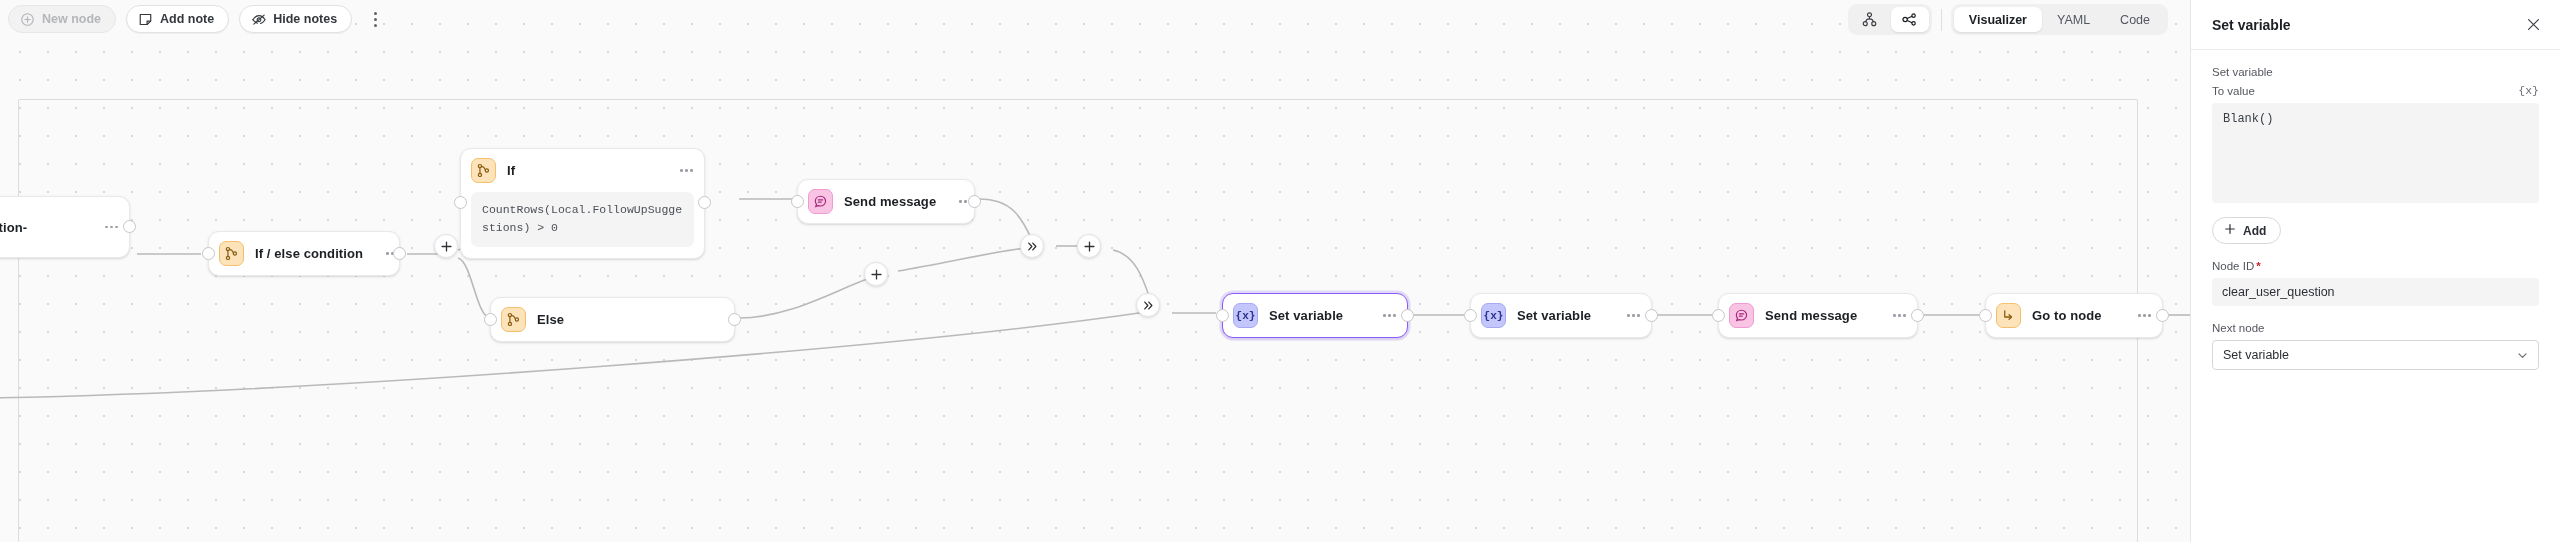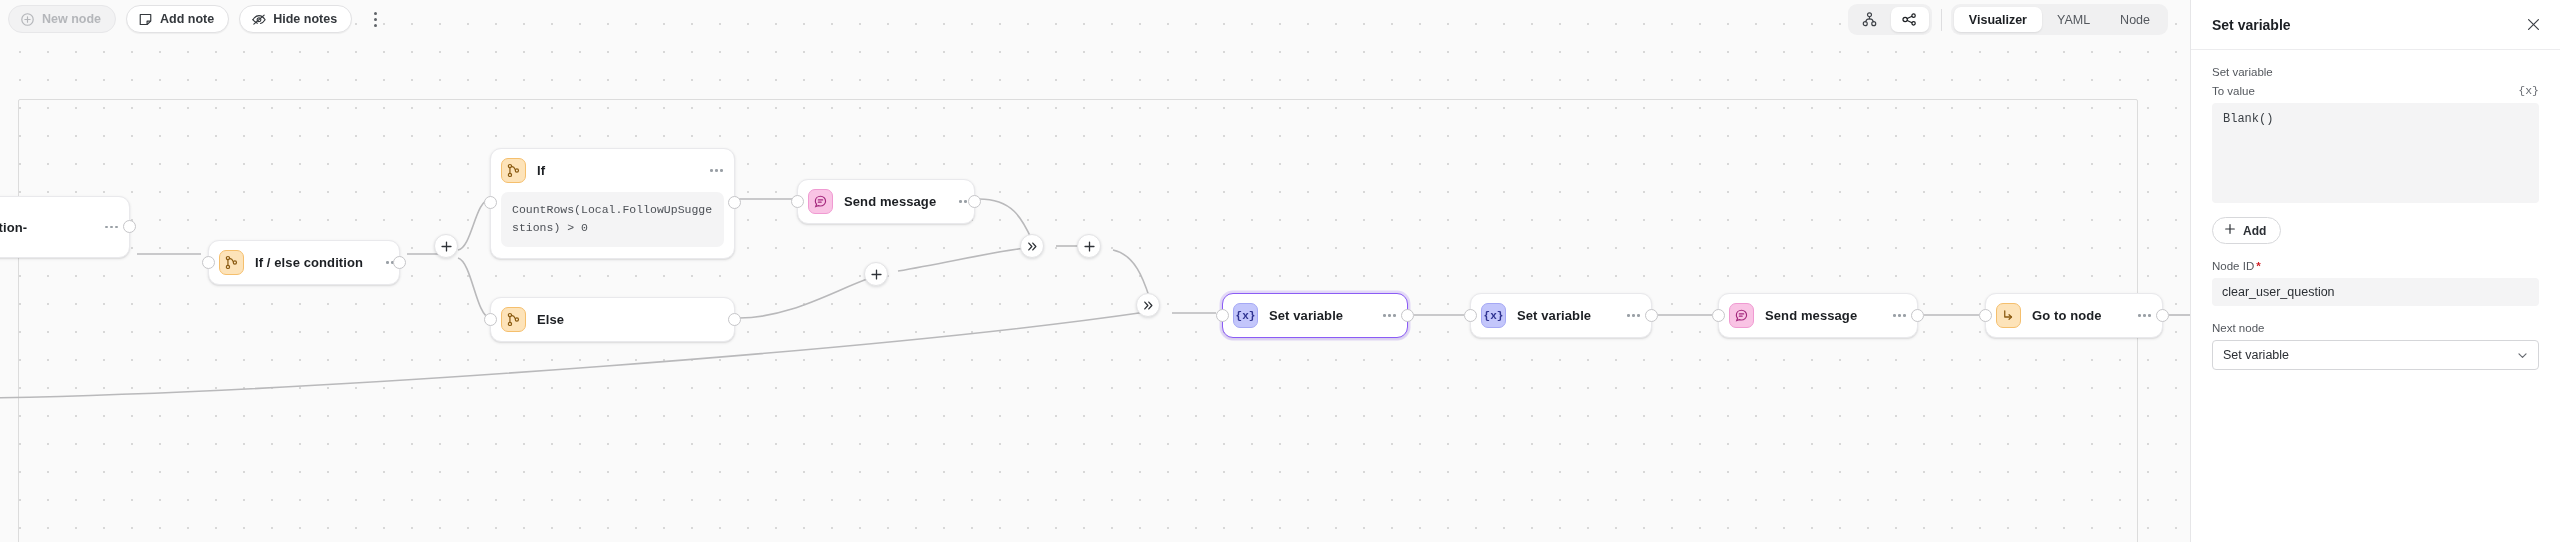--- a/index.html
+++ b/index.html
@@ -256,21 +256,21 @@
         <div class="node-title">Suggestion-</div>
         <div class="node-dots">
             <i></i>
             <i></i>
             <i></i>
           </div>
       </div>
       <div class="port r" style="top:23px;"></div>
     </div>
 
-    <div class="node" style="left:208px; top:240px; width:192px;">
+    <div class="node" style="left:208px; top:231px; width:192px;">
       <div class="node-head">
         <div class="node-icon ic-orange">
           <svg width="15" height="15" viewBox="0 0 16 16" fill="none" stroke="#8a5a11" stroke-width="1.3" stroke-linecap="round">
             <circle cx="4.2" cy="3.3" r="1.7"></circle>
               <circle cx="4.2" cy="12.7" r="1.7"></circle>
               <circle cx="11.6" cy="8" r="1.7"></circle>
             <path d="M4.2 5 v6"></path>
               <path d="M5.9 3.6 C9 4 9.6 6.4 10 7.3"></path>
           </svg>
         </div>
@@ -278,21 +278,21 @@
         <div class="node-dots">
             <i></i>
             <i></i>
             <i></i>
           </div>
       </div>
       <div class="port l"></div>
       <div class="port r"></div>
     </div>
 
-    <div class="node" style="left:490px; top:148px; width:245px;">
+    <div class="node" style="left:460px; top:148px; width:245px;">
       <div class="node-head">
         <div class="node-icon ic-orange">
           <svg width="15" height="15" viewBox="0 0 16 16" fill="none" stroke="#8a5a11" stroke-width="1.3" stroke-linecap="round">
             <circle cx="4.2" cy="3.3" r="1.7"></circle>
               <circle cx="4.2" cy="12.7" r="1.7"></circle>
               <circle cx="11.6" cy="8" r="1.7"></circle>
             <path d="M4.2 5 v6"></path>
               <path d="M5.9 3.6 C9 4 9.6 6.4 10 7.3"></path>
           </svg>
         </div>
@@ -513,21 +513,21 @@
       <div class="tb-sep"></div>
 
       <div class="view-switch">
         <div class="view-tab active">
           <span>Visualizer</span>
         </div>
         <div class="view-tab">
           <span>YAML</span>
         </div>
         <div class="view-tab">
-          <span>Node</span>
+          <span>Code</span>
         </div>
       </div>
     </div>
 
   </div>
 
   <div id="side-panel">
 
     <div class="panel-header">
       <div class="panel-title">Set variable</div>

